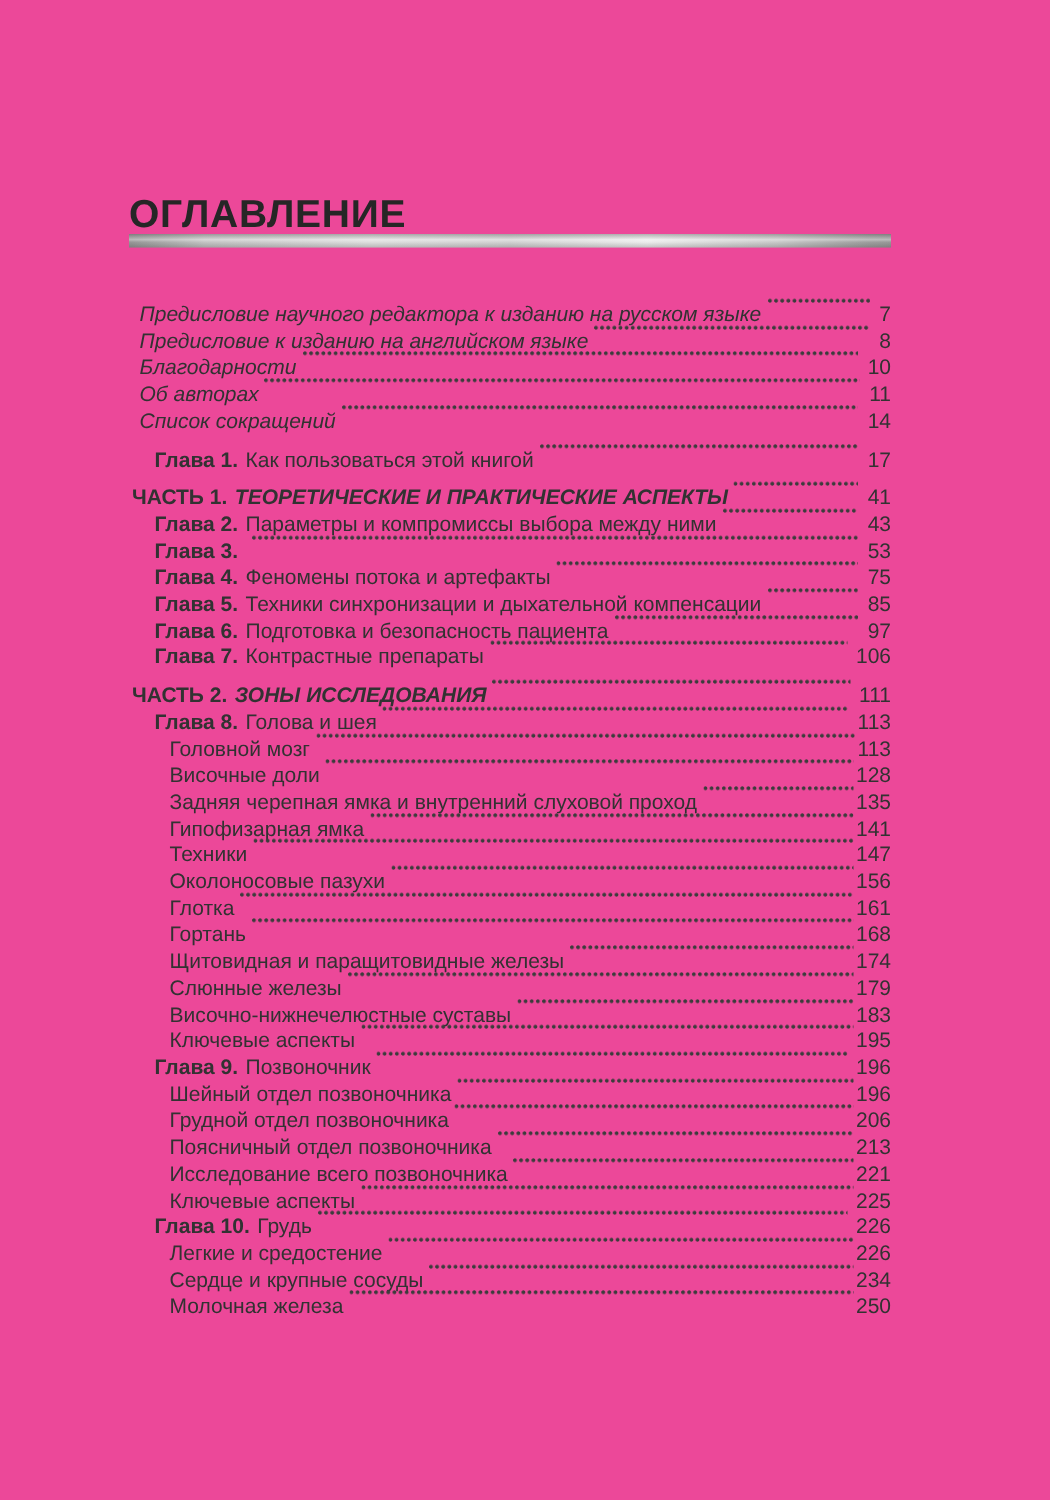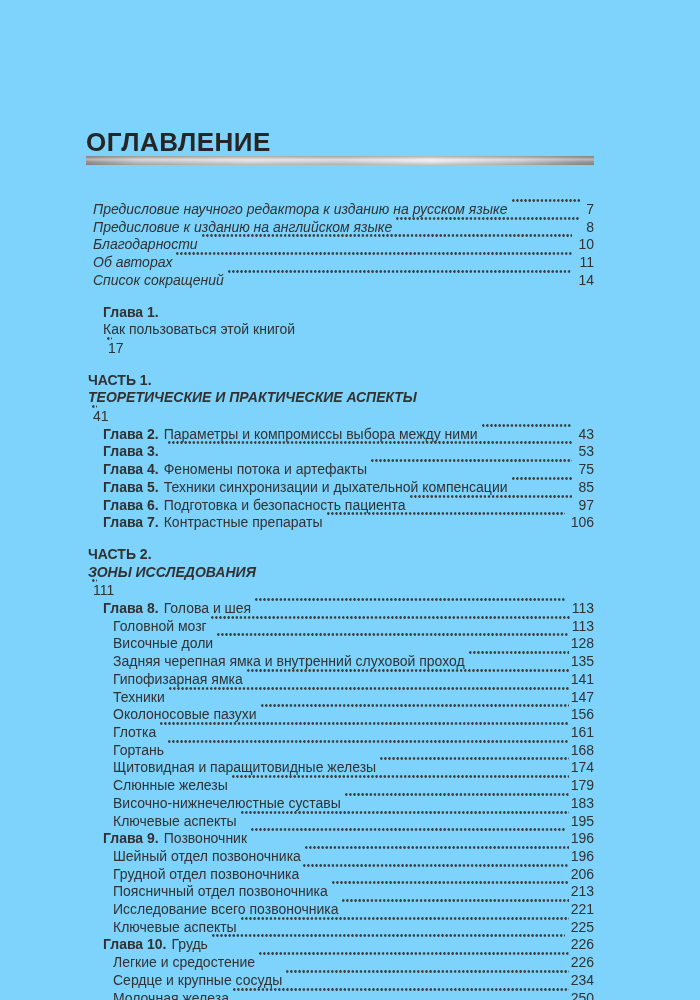--- a/index.html
+++ b/index.html
@@ -9,21 +9,21 @@
     width: 700px;
     height: 1000px;
     font-family: "Liberation Sans", sans-serif;
     color: #323232;
     overflow: hidden;
   }
   .page {
     position: relative;
     width: 700px;
     height: 1000px;
-    background: #7dd3fc;
+    background: #ec4899;
   }
   .title {
     position: absolute;
     left: 86px;
     top: 129px;
     margin: 0;
     font-size: 26px;
     line-height: 26px;
     font-weight: bold;
     letter-spacing: 0.5px;
@@ -41,25 +41,25 @@
   }
   .toc {
     position: absolute;
     left: 86px;
     top: 201px;
     width: 508px;
     font-size: 14px;
   }
   .row {
     display: flex;
-    align-items: flex-start;
+    align-items: center;
     line-height: 17.7px;
     white-space: nowrap;
   }
-  .row.gap { margin-top: 14px; flex-direction: column; }
+  .row.gap { margin-top: 8px; }
   .lvl-front   { padding-left: 7px; }
   .lvl-part    { padding-left: 2px; font-weight: bold; }
   .lvl-chapter { padding-left: 17px; }
   .lvl-section { padding-left: 27px; }
   .lvl-front .entry-title { font-style: italic; }
   .lvl-part .entry-title  { font-style: italic; }
   .prefix { font-weight: bold; padding-right: 5px; }
   .leader {
     flex: 1 1 auto;
     min-width: 10px;

